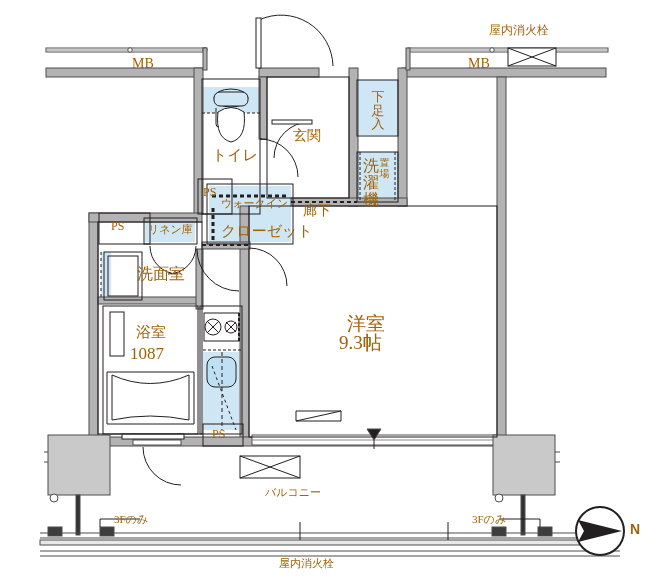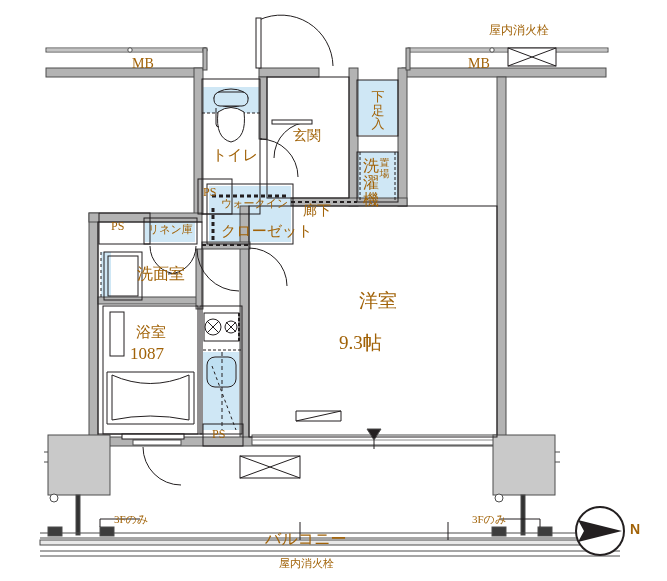--- a/index.html
+++ b/index.html
@@ -240,30 +240,30 @@
       <rect x="267" y="77" width="82" height="121"></rect>
       <rect x="98" y="222" width="104" height="212"></rect>
     </g>
 
     <g>
       <circle cx="600" cy="531" r="24" fill="#ffffff" stroke="#231f20" stroke-width="2"></circle>
       <polygon points="578,520 622,531 578,542 584,531" fill="#231f20"></polygon>
     </g>
   </svg>
 
-  <div class="lbl" style="left:347px;top:291px;font-size:19px;margin-left:12px;">洋室</div>
+  <div class="lbl" style="left:347px;top:314px;font-size:19px;">洋室</div>
   <div class="lbl" style="left:339px;top:333px;font-size:19px;">9.3帖</div>
 
   <div class="lbl" style="left:212px;top:148px;font-size:15px;">トイレ</div>
   <div class="lbl" style="left:293px;top:95px;font-size:14px;margin-top:34px;">玄関</div>
   <div class="lbl" style="left:303px;top:172px;font-size:14px;margin-top:32px;">廊下</div>
   <div class="lbl" style="left:137px;top:266px;font-size:16px;">洗面室</div>
   <div class="lbl" style="left:136px;top:325px;font-size:15px;">浴室</div>
   <div class="lbl" style="left:130px;top:345px;font-size:17px;">1087</div>
-  <div class="lbl" style="left:265px;top:487px;font-size:16px;margin-top:44px;">バルコニー</div>
+  <div class="lbl" style="left:265px;top:487px;font-size:11px;">バルコニー</div>
 
   <div class="lbl" style="left:221px;top:198px;font-size:11px;text-align:right;">ウォークイン</div>
   <div class="lbl" style="left:221px;top:224px;font-size:15px;">クローゼット</div>
   <div class="lbl" style="left:148px;top:224px;font-size:11px;">リネン庫</div>
   <div class="lbl v" style="left:370px;top:90px;font-size:13px;width:16px;">下足入</div>
   <div class="lbl v" style="left:363px;top:158px;font-size:16px;width:11px;">洗濯機</div>
   <div class="lbl v" style="left:379px;top:158px;font-size:10px;width:11px;">置場</div>
 
   <div class="lbl" style="left:203px;top:186px;font-size:12px;">PS</div>
   <div class="lbl" style="left:111px;top:220px;font-size:12px;">PS</div>

